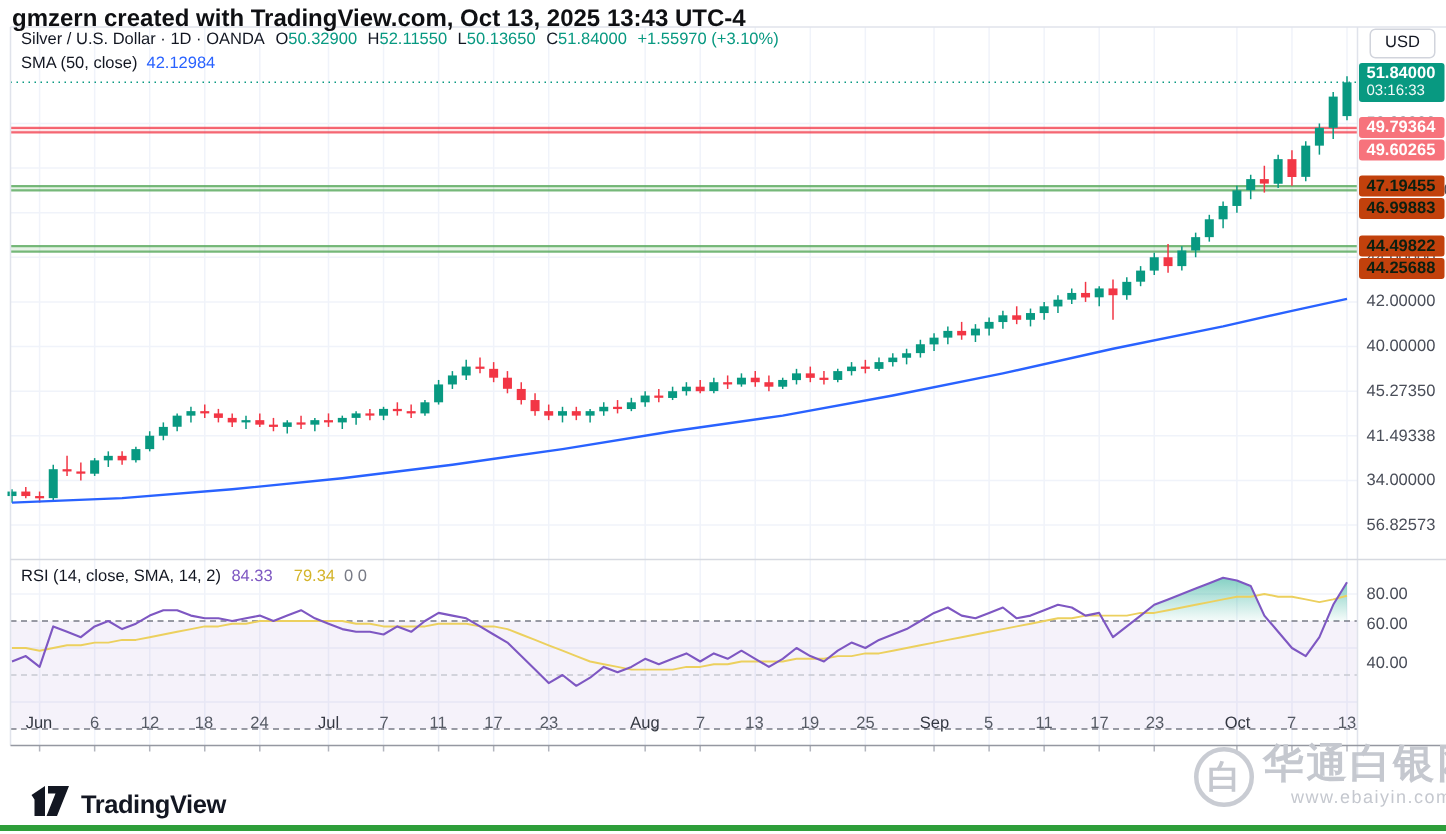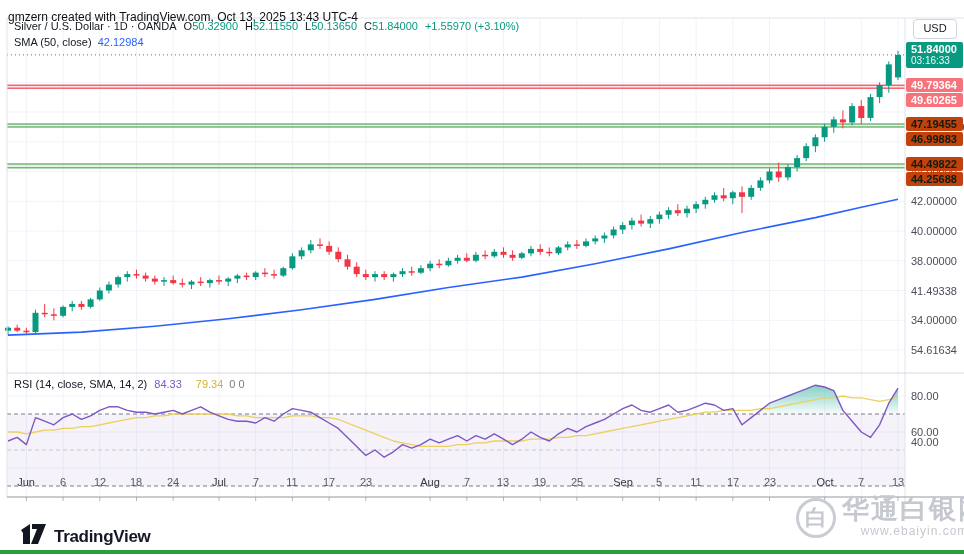--- a/index.html
+++ b/index.html
@@ -1,20 +1,20 @@
 <!DOCTYPE html>
 <html><head>
 <meta charset="utf-8">
 <style>
   html,body{margin:0;padding:0;background:#fff;}
   .page{position:relative;width:964px;height:556px;background:#fff;overflow:hidden;
         font-family:"Liberation Sans",sans-serif;-webkit-font-smoothing:antialiased;}
   #chart-layer{position:absolute;left:0;top:0;z-index:1;}
   .overlay{position:absolute;z-index:3;}
-  .attribution{left:8px;top:10px;font-size:12px;font-weight:400;color:#0f1013;white-space:nowrap;}
+  .attribution{left:8px;top:4px;font-size:16px;font-weight:700;color:#0f1013;white-space:nowrap;}
   .legend{left:14px;font-size:11px;color:#131722;white-space:nowrap;}
   .legend .sym{color:#131722;}
   .legend .kv{margin-left:7px;}
   .legend .k{color:#131722;}
   .legend .v{color:#089981;}
   .legend .chg{color:#089981;margin-left:7px;}
   .legend .blue{color:#2962ff;margin-left:6px;}
   .legend .purple{color:#7e57c2;margin-left:7px;}
   .legend .yellow{color:#d4b42a;margin-left:14px;text-align:right;}
   .legend .gray{color:#787b86;margin-left:6px;}
@@ -349,35 +349,35 @@
 
   <div class="usd-btn">USD</div>
   <div id="price-axis">
       <div class="tick" style="top: 47px;">52.00000</div>
       <div class="tick" style="top: 76px;">50.00000</div>
       <div class="tick" style="top: 121px; margin-left: 24px;">48.00000</div>
       <div class="tick" style="top: 136px;">46.00000</div>
       <div class="tick" style="top: 166px;">44.00000</div>
       <div class="tick" style="top: 195px;">42.00000</div>
       <div class="tick" style="top: 225px;">40.00000</div>
-      <div class="tick" style="top: 255px;">38.00000</div>
+      <div class="tick" style="top: 255px;">45.27350</div>
       <div class="tick" style="top: 285px;">41.49338</div>
       <div class="tick" style="top: 314px;">34.00000</div>
-      <div class="tick" style="top: 344px;">54.61634</div>
+      <div class="tick" style="top: 344px;">56.82573</div>
       <div class="badge b-current" style="top: 42px; height: 26px;">51.84000<div class="sub">03:16:33</div></div>
       <div class="badge b-res" style="top: 78px; height: 14px;">49.79364</div>
       <div class="badge b-res" style="top: 93px; height: 14px;">49.60265</div>
       <div class="badge b-sup" style="top: 117px; height: 14px;">47.19455</div>
       <div class="badge b-sup" style="top: 132px; height: 14px;">46.99883</div>
       <div class="badge b-sup" style="top: 157px; height: 14px;">44.49822</div>
       <div class="badge b-sup" style="top: 172px; height: 14px;">44.25688</div>
     </div>
   <div id="rsi-axis">
       <div class="rtick" style="top: 390px;">80.00</div>
-      <div class="rtick" style="top: 426px;">60.00</div>
+      <div class="rtick" style="top: 410px;">60.00</div>
       <div class="rtick" style="top: 436px;">40.00</div>
     </div>
   <div id="time-axis">
       <div class="xlab month" style="left: 26px;">Jun</div>
       <div class="xlab" style="left: 63px;">6</div>
       <div class="xlab" style="left: 100px;">12</div>
       <div class="xlab" style="left: 136px;">18</div>
       <div class="xlab" style="left: 173px;">24</div>
       <div class="xlab month" style="left: 219px;">Jul</div>
       <div class="xlab" style="left: 256px;">7</div>

